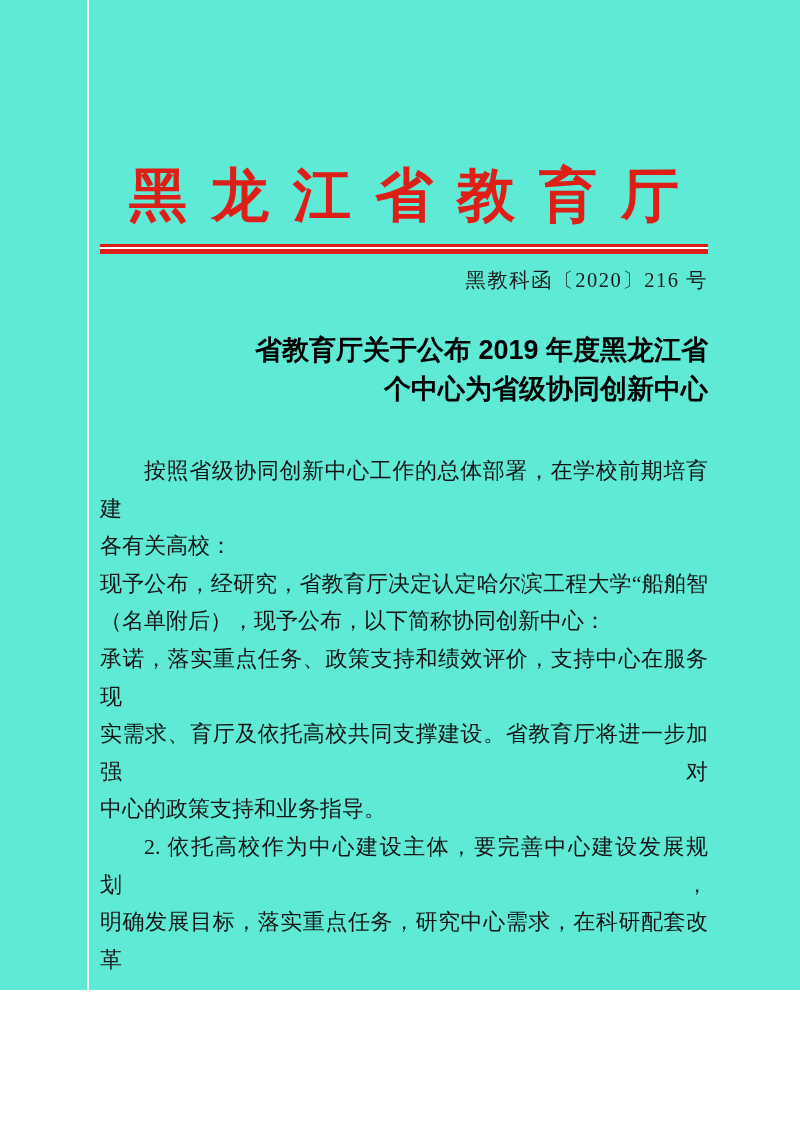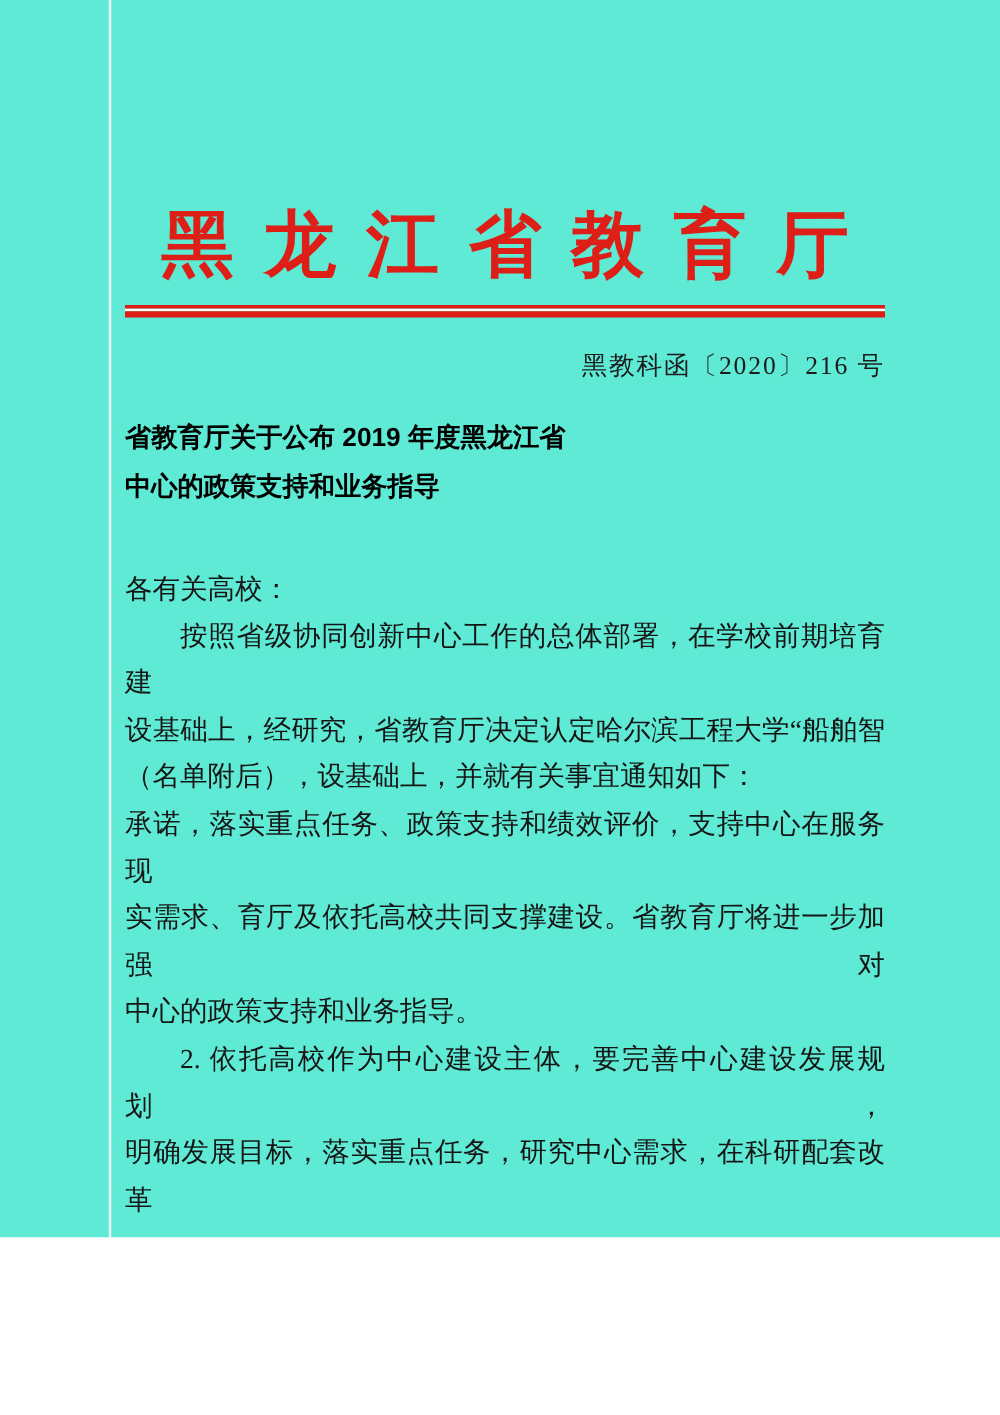--- a/index.html
+++ b/index.html
@@ -53,39 +53,39 @@
     width: 608px;
   }
   .rule-top .thin  { height: 2.5px; background: #dd1f18; }
   .rule-top .gap   { height: 2px;   background: #ffffff; }
   .rule-top .thick { height: 5px;   background: #dd1f18; }
 
   
   .doc-number {
     position: absolute;
     left: 100px;
-    top: 278px;
+    top: 266px;
     width: 608px;
     text-align: right;
     font-size: 20.5px;
     letter-spacing: 1.5px;
     color: #1c1c1c;
     font-family: "Liberation Serif", serif;
   }
 
   
   .doc-title {
     position: absolute;
     left: 100px;
     top: 331px;
     width: 608px;
-    text-align: left;
+    text-align: right;
     font-family: "Liberation Sans", sans-serif;
     font-weight: 700;
-    font-size: 21px;
+    font-size: 27px;
     line-height: 39px;
     color: #000000;
   }
 
   
   .doc-body {
     position: absolute;
     left: 100px;
     top: 452px;
     width: 608px;
@@ -129,28 +129,28 @@
   <div class="rule-top">
     <div class="thin"></div>
     <div class="gap"></div>
     <div class="thick"></div>
   </div>
 
   <div class="doc-number">黑教科函〔2020〕216 号</div>
 
   <div class="doc-title">
     <div>省教育厅关于公布 2019 年度黑龙江省</div>
-    <div>中心的政策支持和业务指导</div>
+    <div>个中心为省级协同创新中心</div>
   </div>
 
   <div class="doc-body">
+    <div class="bline ind fill">按照省级协同创新中心工作的总体部署，在学校前期培育建</div>
     <div class="bline">各有关高校：</div>
-    <div class="bline ind fill">按照省级协同创新中心工作的总体部署，在学校前期培育建</div>
-    <div class="bline fill">设基础上，经研究，省教育厅决定认定哈尔滨工程大学“船舶智</div>
-    <div class="bline">（名单附后），设基础上，并就有关事宜通知如下：</div>
+    <div class="bline fill">现予公布，经研究，省教育厅决定认定哈尔滨工程大学“船舶智</div>
+    <div class="bline">（名单附后），现予公布，以下简称协同创新中心：</div>
     <div class="bline fill">承诺，落实重点任务、政策支持和绩效评价，支持中心在服务现</div>
     <div class="bline fill">实需求、育厅及依托高校共同支撑建设。省教育厅将进一步加强对</div>
     <div class="bline">中心的政策支持和业务指导。</div>
     <div class="bline ind fill">2. 依托高校作为中心建设主体，要完善中心建设发展规划，</div>
     <div class="bline fill">明确发展目标，落实重点任务，研究中心需求，在科研配套改革</div>
 
   </div>
 
   <div class="rule-bottom">
     <div class="thick"></div>

